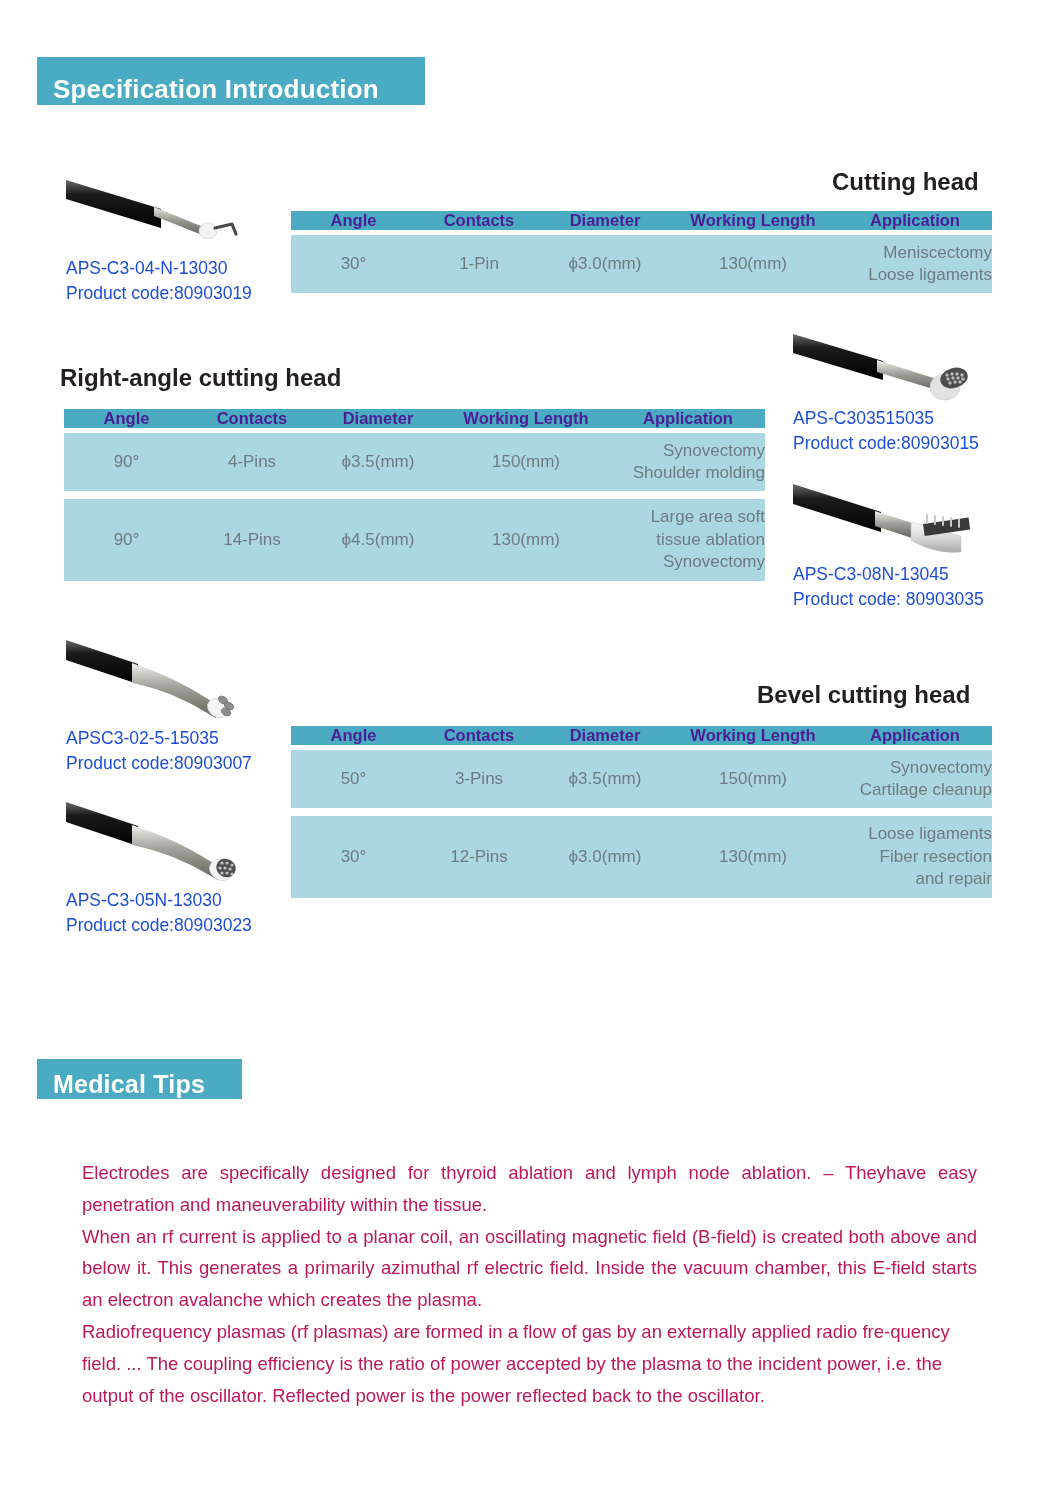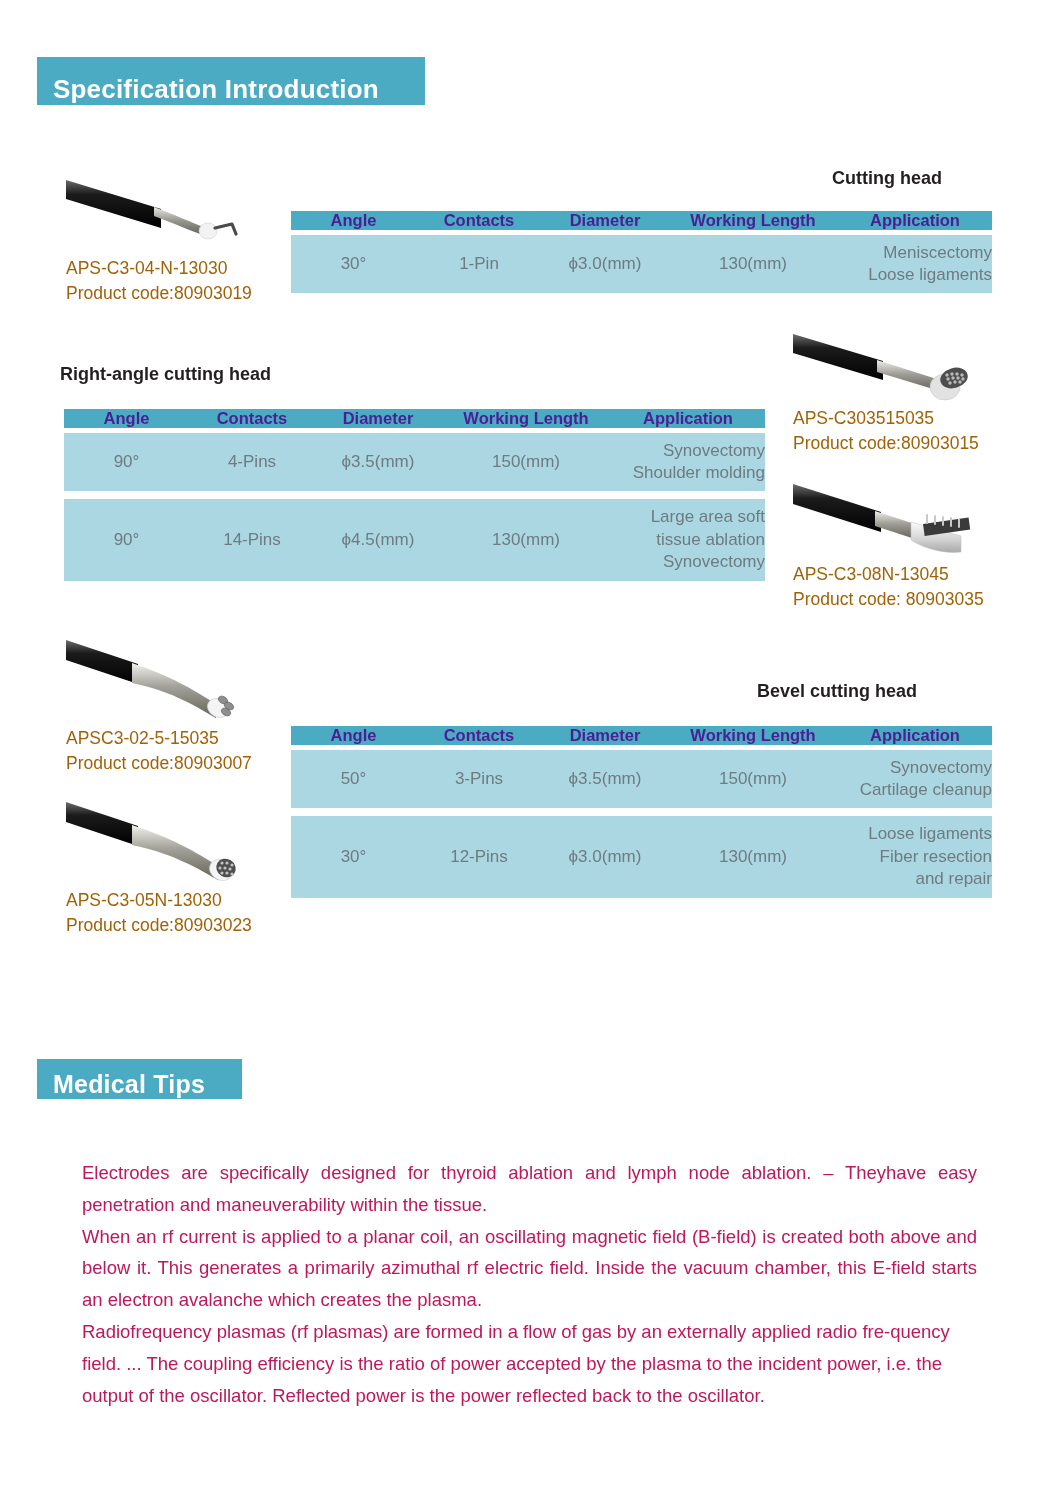--- a/index.html
+++ b/index.html
@@ -37,21 +37,21 @@
   }
   #banner-tips {
     left: 37px; top: 1059px;
     width: 205px; height: 40px;
     font-size: 25px;
   }
 
   
   .subhead {
     position: absolute;
-    font-size: 18px;
+    font-size: 24px;
     font-weight: bold;
     color: #231f20;
     white-space: nowrap;
   }
   #head-cutting      { left: 832px; top: 168px; }
   #head-right-angle  { left: 60px;  top: 364px; }
   #head-bevel        { left: 757px; top: 681px; }
 
   
   .spec-table {
@@ -91,21 +91,21 @@
   #table-bevel   tr.r0 td { height: 66px; }
   #table-bevel   tr.r1 td { height: 82px; }
 
   
   .product {
     position: absolute;
     width: 240px;
   }
   .product .caption {
     font-size: 17.5px;
-    color: #a16207;
+    color: #1d4ed8;
     line-height: 1.42;
     white-space: nowrap;
   }
   .product.right-align .caption { text-align: left; }
 
   #prod-1 { left: 66px;  top: 172px; }
   #prod-2 { left: 793px; top: 330px; }
   #prod-3 { left: 793px; top: 480px; }
   #prod-4 { left: 66px;  top: 638px; }
   #prod-5 { left: 66px;  top: 800px; }

